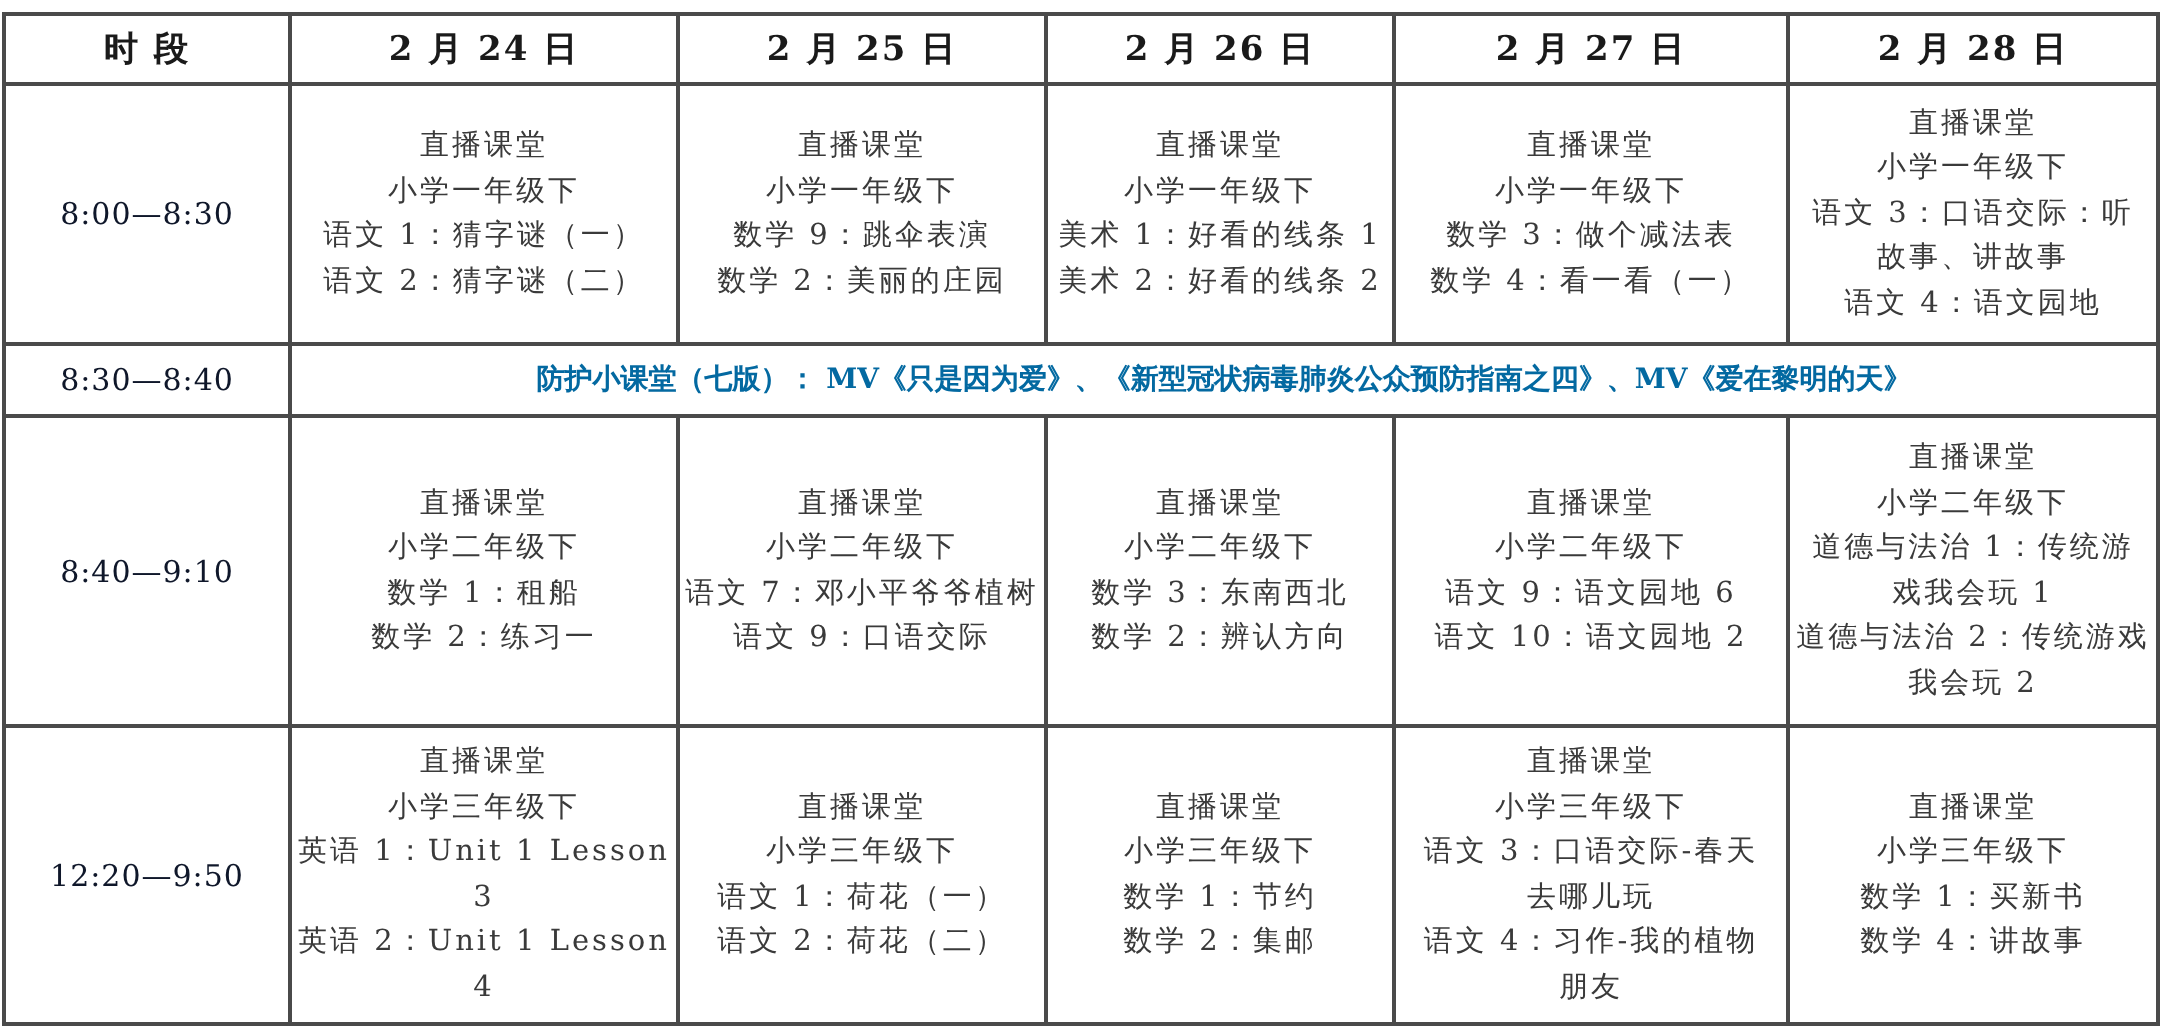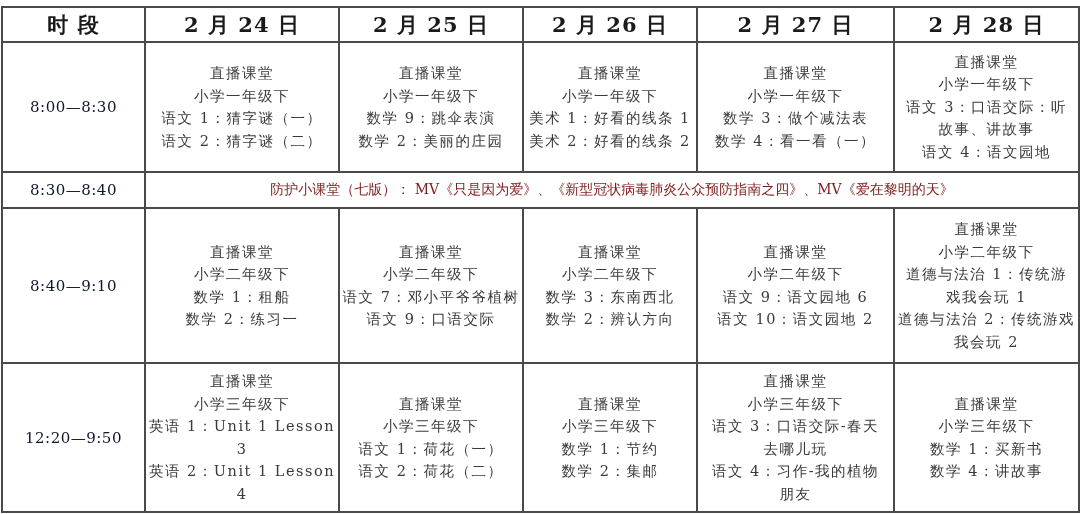--- a/index.html
+++ b/index.html
@@ -30,44 +30,44 @@
     }
     table.schedule td, table.schedule th {
       border: 2px solid #4a4a4a;
       text-align: center;
       vertical-align: middle;
       padding: 0;
       overflow: hidden;
     }
     table.schedule th {
       font-weight: bold;
-      font-size: 21px;
+      font-size: 17px;
       color: #1a1a1a;
       height: 33px;
       letter-spacing: 1px;
     }
     .time-cell {
       font-size: 15px;
       color: #0f172a;
       letter-spacing: 0.5px;
     }
     .lesson-cell {
       font-size: 14.5px;
       line-height: 22.5px;
       color: #3a3a3a;
       letter-spacing: 1.5px;
     }
     .lesson-cell .line {
       display: block;
       white-space: nowrap;
     }
     .notice-cell {
-      font-weight: normal;
+      font-weight: bold;
       font-size: 14px;
-      color: #7f1d1d;
+      color: #0369a1;
       letter-spacing: 0px;
       white-space: nowrap;
       text-align: center;
     }
     .notice-cell.left {
       text-align: left;
       padding-left: 8px;
     }
     tr.row-notice td { height: 31px; }
     tr.row-lesson-1 td { height: 118px; }

